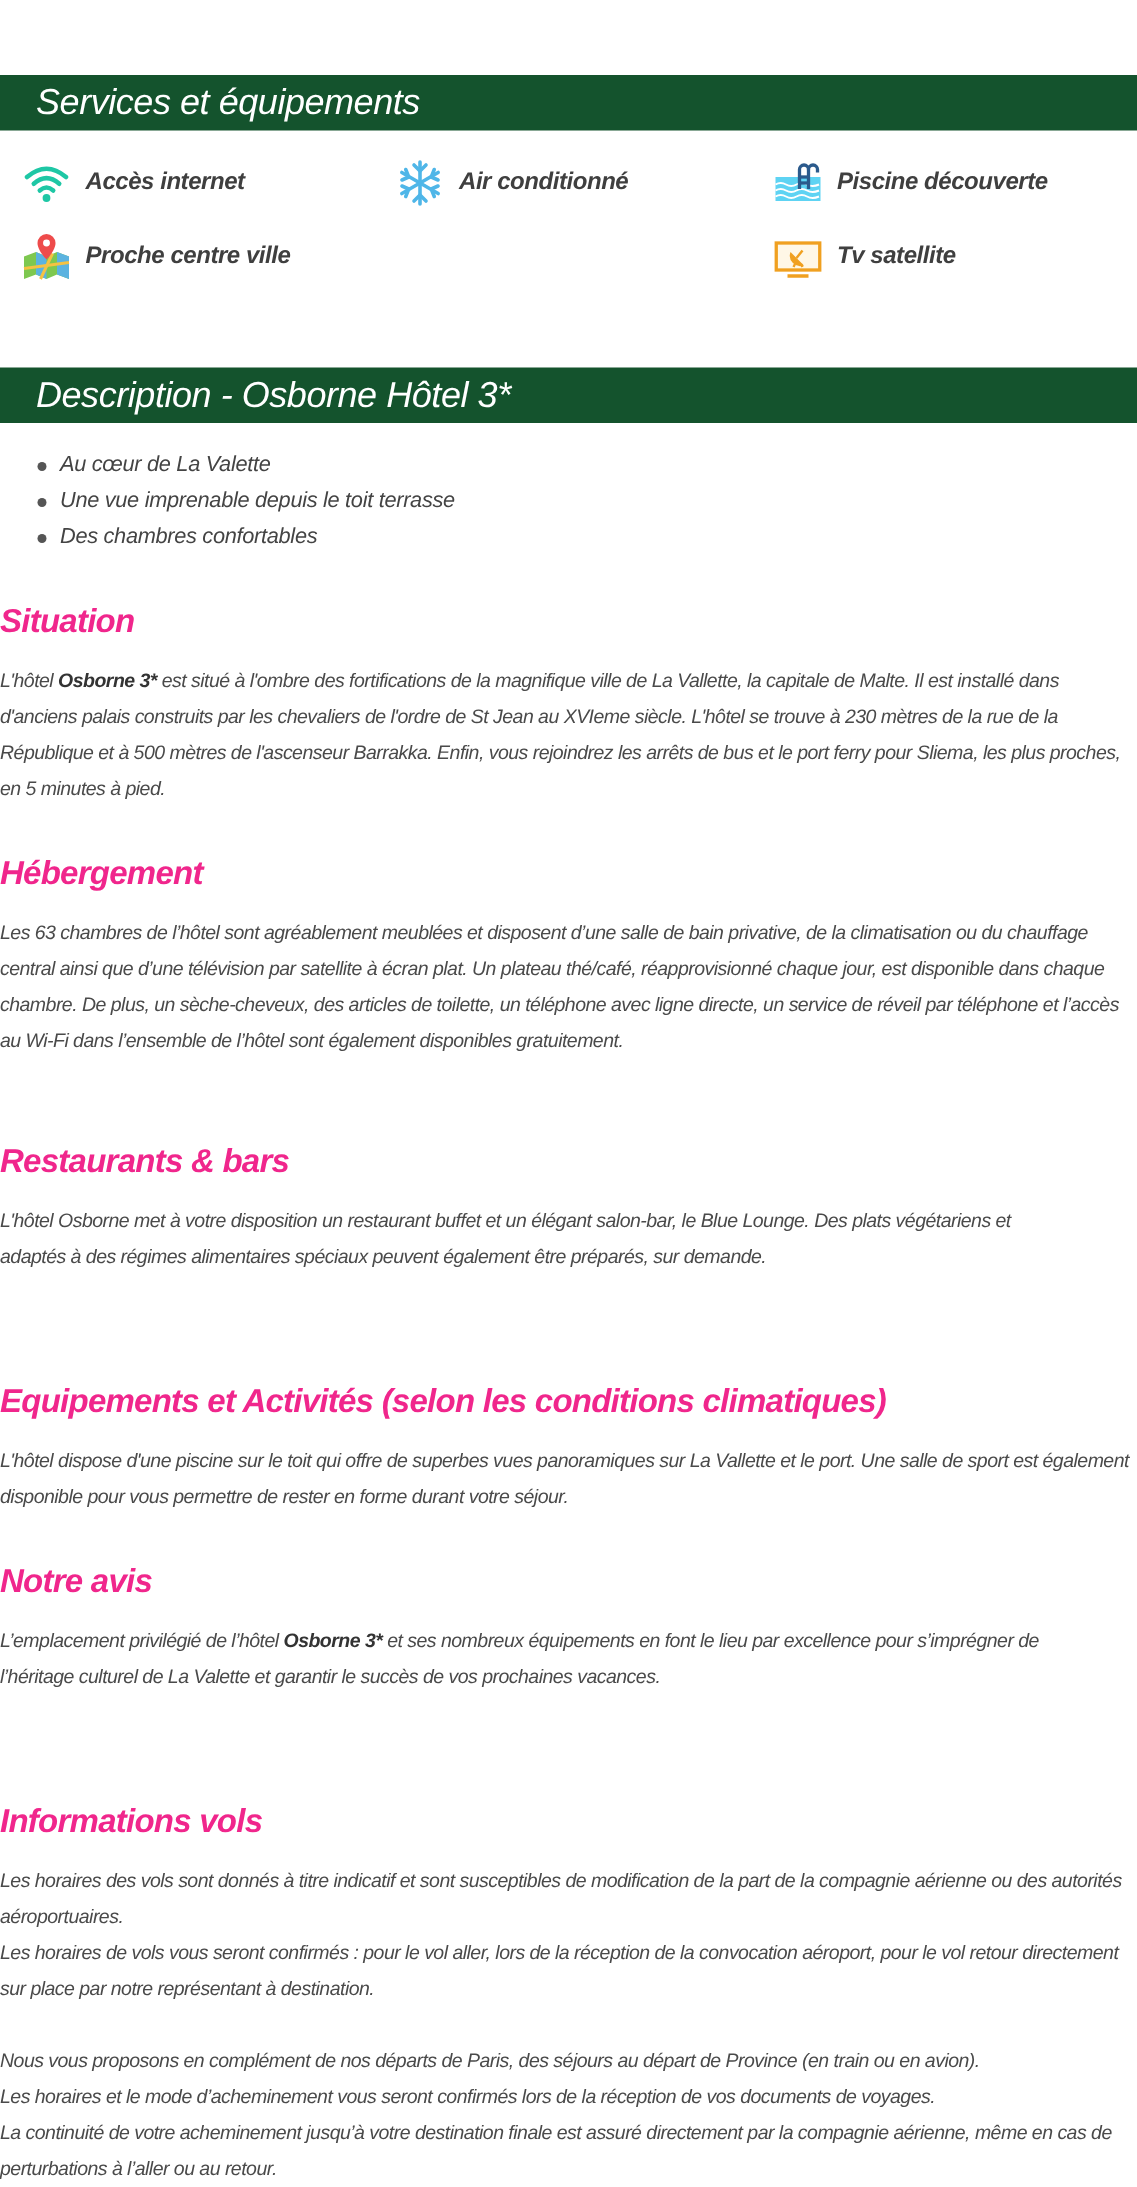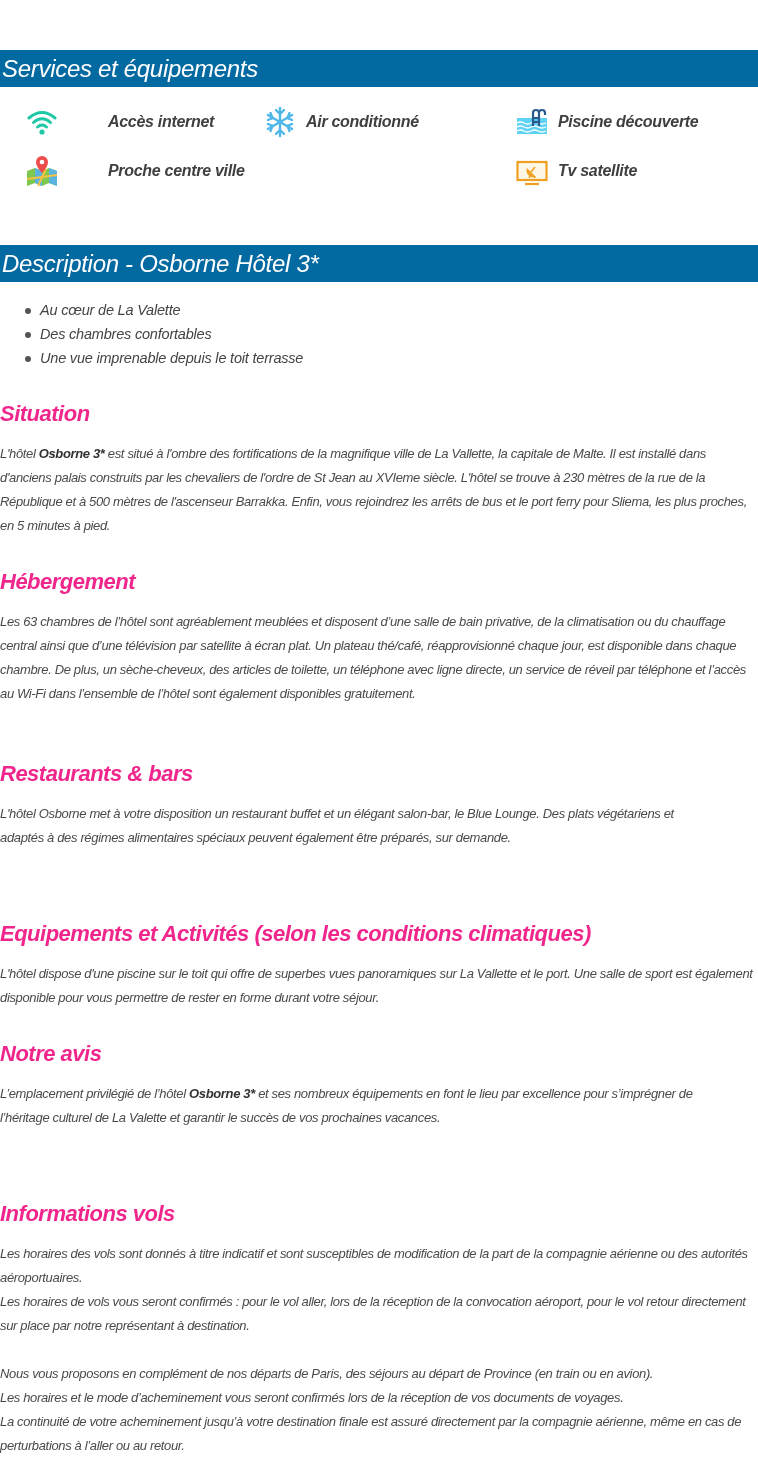--- a/index.html
+++ b/index.html
@@ -1,33 +1,33 @@
 <!DOCTYPE html>
 <html><head>
 <meta charset="utf-8">
 <style>
   * { box-sizing: border-box; margin: 0; padding: 0; }
   html, body { width: 758px; height: 1458px; background: #ffffff; overflow: hidden; }
   body { font-family: "Liberation Sans", "DejaVu Sans", sans-serif; font-style: italic; color: #4a4a4a; position: relative; }
 
   .band {
     position: absolute; left: 0; width: 758px; height: 37px;
-    background: #0369a1; color: #ffffff;
-    font-size: 24px; line-height: 37px; padding-left: 2px;
+    background: #14532d; color: #ffffff;
+    font-size: 24px; line-height: 37px; padding-left: 24px;
     font-style: italic; letter-spacing: -0.3px;
   }
   #band-services { top: 50px; }
   #band-desc { top: 245px; }
 
   .services { position: absolute; top: 104px; left: 0; width: 758px; }
   .svc-row { position: absolute; left: 0; width: 758px; height: 36px; }
   .svc-row.r1 { top: 0; }
   .svc-row.r2 { top: 49px; }
   .svc { position: absolute; top: 0; height: 36px; display: flex; align-items: center; }
-  .svc.c1 { left: 26px; gap: 40px; } .svc.c2 { left: 264px; } .svc.c3 { left: 516px; }
+  .svc.c1 { left: 15px; } .svc.c2 { left: 264px; } .svc.c3 { left: 516px; }
   .svc .ico { width: 32px; height: 32px; display: inline-block; }
   .svc .lbl { margin-left: 10px; font-size: 16px; font-weight: bold; color: #3f3f3f; letter-spacing: -0.3px; }
 
   .bullets { position: absolute; top: 298px; left: 0; list-style: none; }
   .bullets li { position: relative; padding-left: 40px; font-size: 14.5px; line-height: 24px; color: #444; letter-spacing: -0.2px; font-style: italic; }
   .bullets li::before { content: ""; position: absolute; left: 25px; top: 10px; width: 6px; height: 6px; border-radius: 50%; background: #555; }
 
   h2.sec { position: absolute; left: 0; font-size: 22px; color: #f0268c; font-weight: bold; font-style: italic; letter-spacing: -0.5px; line-height: 28px; }
   p.txt { position: absolute; left: 0; width: 758px; font-size: 13px; line-height: 24px; color: #4a4a4a; letter-spacing: -0.35px; }
   p.txt b { color: #333; }
@@ -118,22 +118,22 @@
       </span>
       <span class="lbl">Tv satellite</span>
     </div>
   </div>
 </div>
 
 <div id="band-desc" class="band">Description - Osborne Hôtel 3*</div>
 
 <ul class="bullets">
   <li>Au cœur de La Valette</li>
+  <li>Une vue imprenable depuis le toit terrasse</li>
   <li>Des chambres confortables</li>
-  <li>Une vue imprenable depuis le toit terrasse</li>
 </ul>
 
 <h2 class="sec" style="top:400px">Situation</h2>
 <p class="txt" style="top:442px"><span>L'hôtel </span><b>Osborne 3*</b><span> est situé à l'ombre des fortifications de la magnifique ville de La Vallette, la capitale de Malte. Il est installé dans d'anciens palais construits par les chevaliers de l'ordre de St Jean au XVIeme siècle. L'hôtel se trouve à 230 mètres de la rue de la République et à 500 mètres de l'ascenseur Barrakka. Enfin, vous rejoindrez les arrêts de bus et le port ferry pour Sliema, les plus proches, en 5 minutes à pied.</span></p>
 
 <h2 class="sec" style="top:568px">Hébergement</h2>
 <p class="txt" style="top:610px">Les 63 chambres de l’hôtel sont agréablement meublées et disposent d’une salle de bain privative, de la climatisation ou du chauffage central ainsi que d’une télévision par satellite à écran plat. Un plateau thé/café, réapprovisionné chaque jour, est disponible dans chaque chambre. De plus, un sèche-cheveux, des articles de toilette, un téléphone avec ligne directe, un service de réveil par téléphone et l’accès au Wi-Fi dans l’ensemble de l’hôtel sont également disponibles gratuitement.</p>
 
 <h2 class="sec" style="top:760px">Restaurants &amp; bars</h2>
 <p class="txt" style="top:802px; width:700px">L'hôtel Osborne met à votre disposition un restaurant buffet et un élégant salon-bar, le Blue Lounge. Des plats végétariens et adaptés à des régimes alimentaires spéciaux peuvent également être préparés, sur demande.</p>

